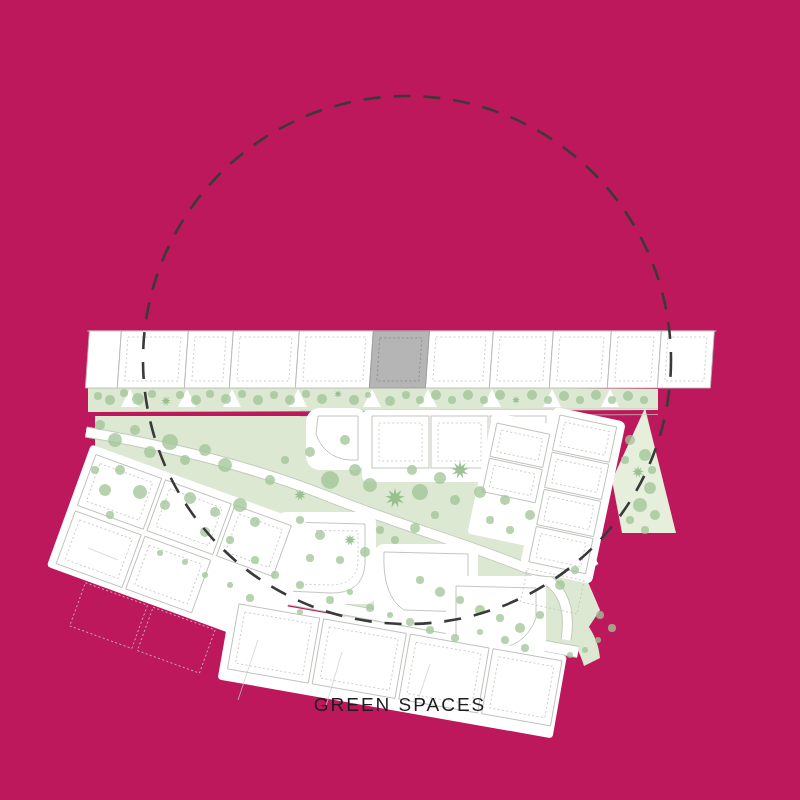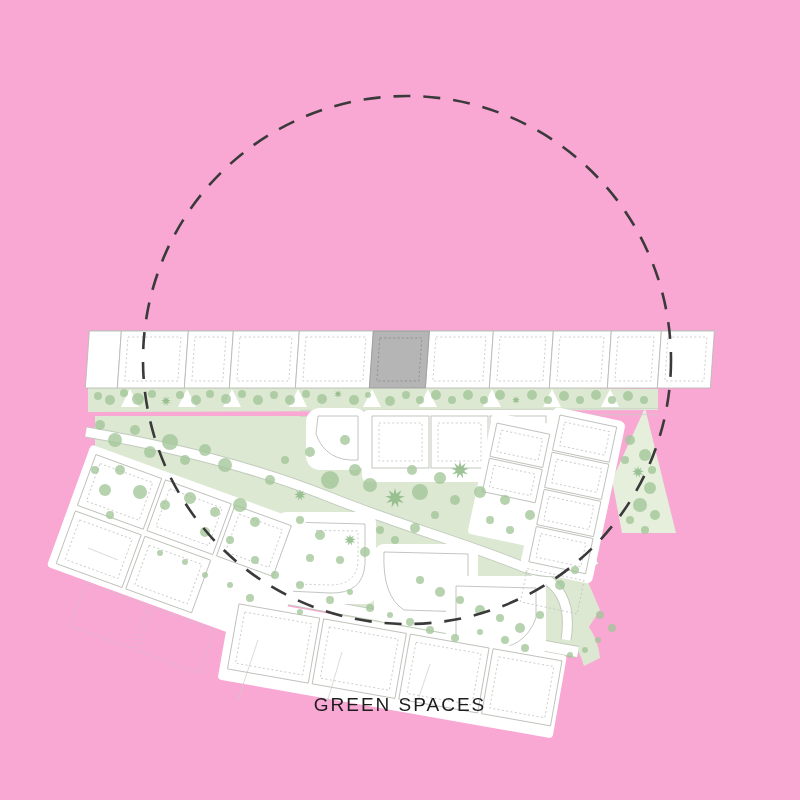--- a/index.html
+++ b/index.html
@@ -1,16 +1,16 @@
 <!DOCTYPE html>
 <html style="--green-area: #dce8d2; --green-area-soft: #e5efdc; --tree: #a2c599; --tree-dark: #8db986; --road-edge: #c2cbbd; --plot-outline: #b4b8b0; --plot-dashed: #c3c3c3; --building-fill: #b5b5b5; --building-dash: #8f8f8f; --circle-stroke: #3a3a3a; --title-color: #1c1c1c;"><head>
 <meta charset="utf-8">
 <style>
   html,body{margin:0;padding:0;background:#ffffff;}
-  .stage{width:800px;height:800px;position:relative;background:#f9a8d4;overflow:hidden;
+  .stage{width:800px;height:800px;position:relative;background:#be185d;overflow:hidden;
          font-family:"Liberation Sans", sans-serif;}
   svg{display:block}
   .g-area{fill:var(--green-area,#dce8d2);}
   .g-soft{fill:var(--green-area-soft,#e3eeda);}
   .tree{fill:var(--tree,#a2c599);fill-opacity:.78;}
   .tree2{fill:var(--tree-dark,#8db986);fill-opacity:.85;}
   .road-edge{stroke:var(--road-edge,#c2cbbd);fill:none;}
   .road-fill{stroke:#ffffff;fill:none;}
   .halo{fill:#ffffff;}
   .plot-thin{fill:#ffffff;stroke:var(--plot-outline,#b4b8b0);stroke-width:.8;}

